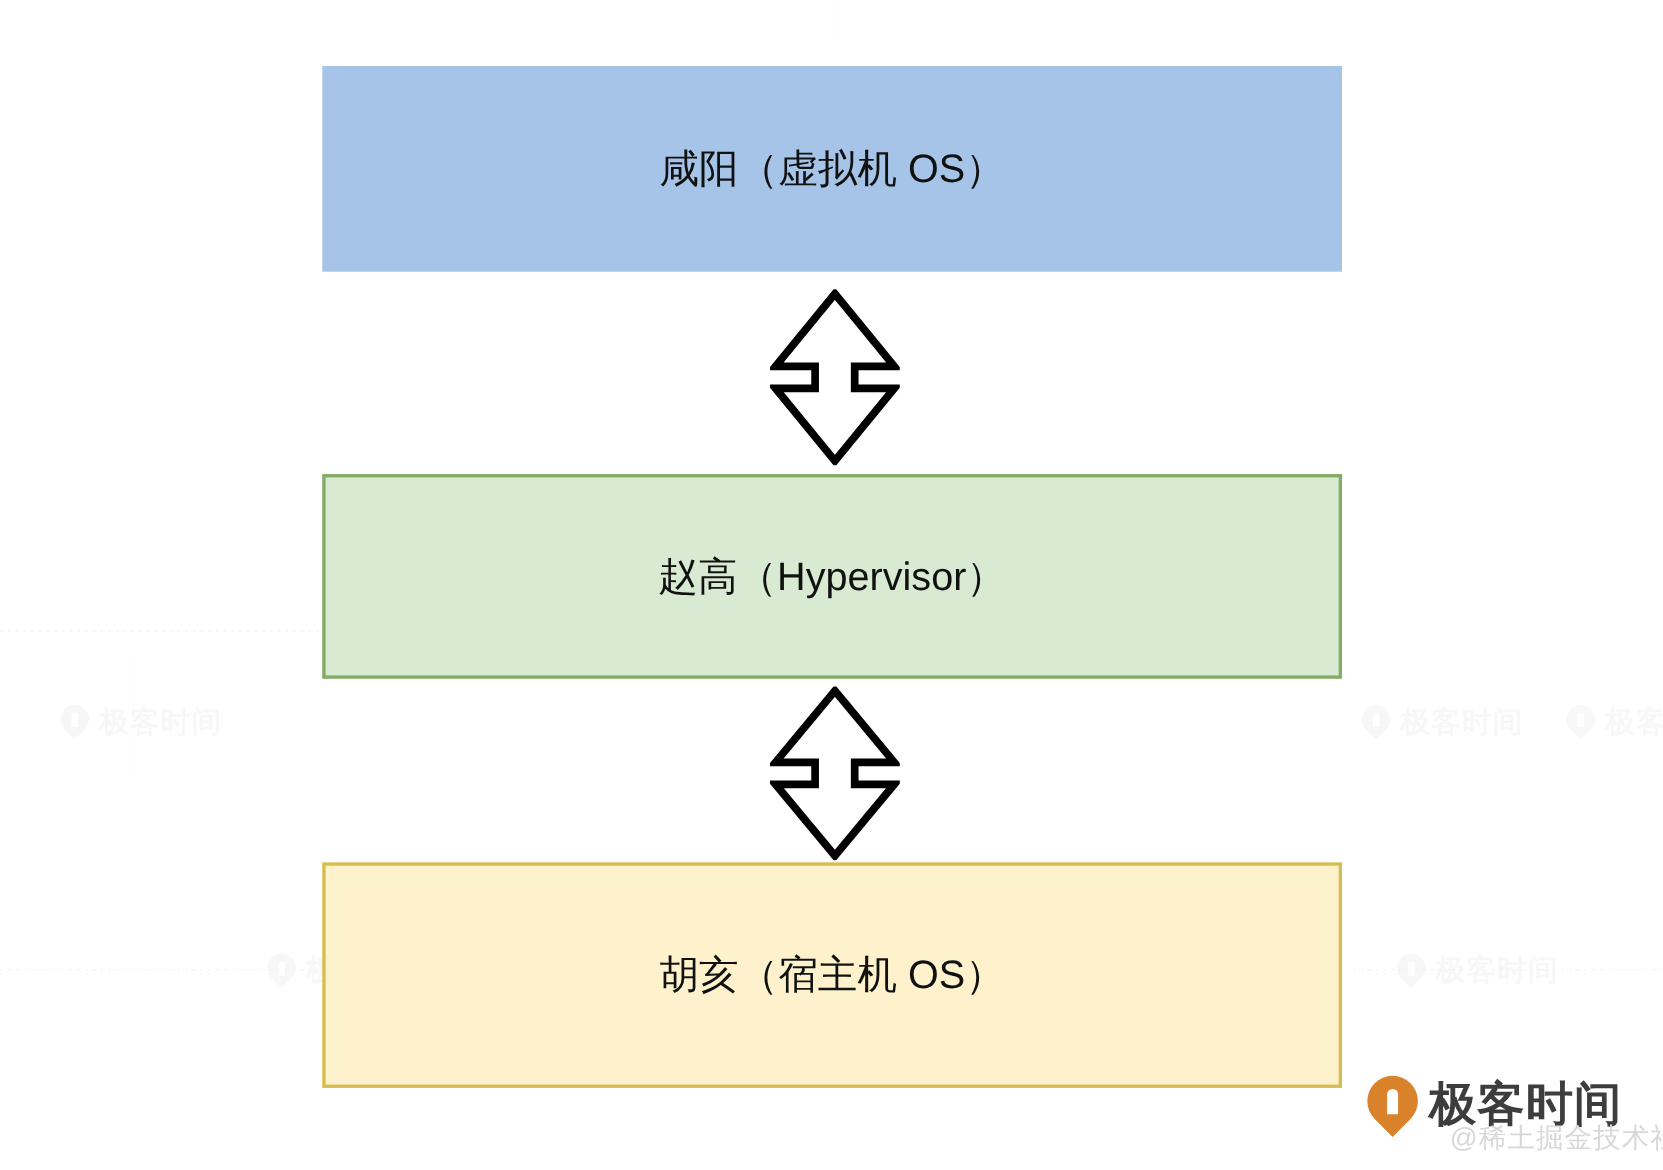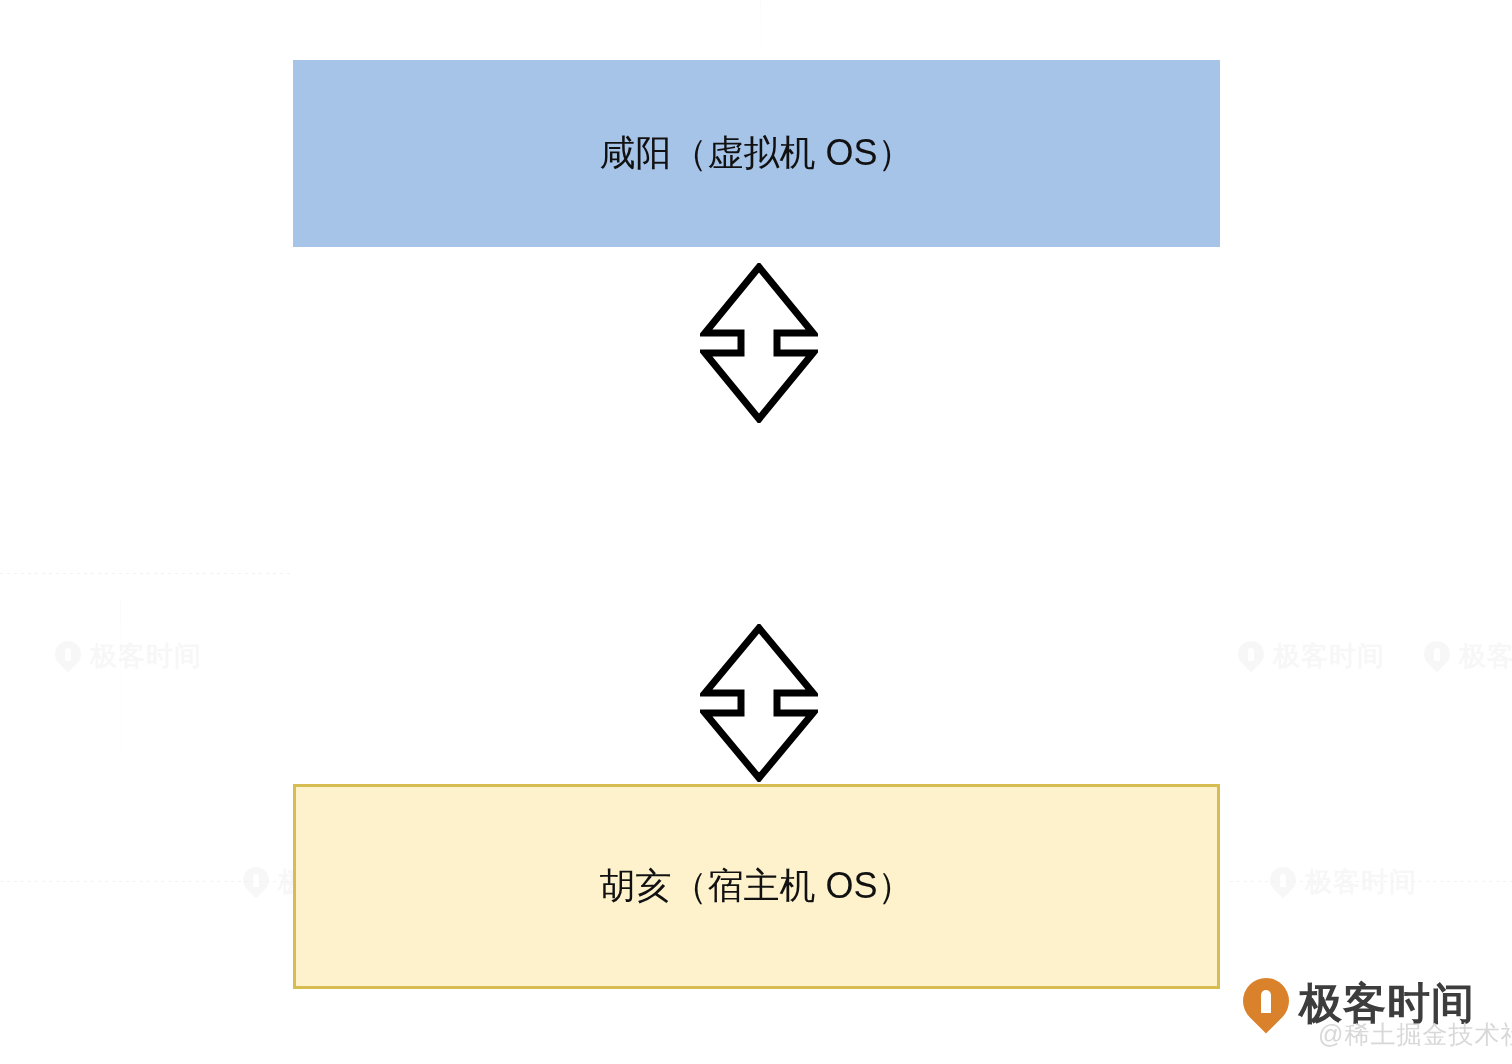--- a/index.html
+++ b/index.html
@@ -213,20 +213,23 @@
   <div id="box-vm" class="layer-box">
     <span class="layer-label">咸阳（虚拟机 OS）</span>
   </div>
 
   <div id="arrow-top" class="arrow">
     <svg viewBox="0 0 118 160" preserveAspectRatio="none" aria-hidden="true">
       <polygon points="59,4 113,70 77,70 77,90 113,90 59,156 5,90 41,90 41,70 5,70" fill="#ffffff" stroke="#000000" stroke-width="7" stroke-linejoin="miter"></polygon>
     </svg>
   </div>
 
+  <div id="box-hypervisor" class="layer-box">
+    <span class="layer-label">赵高（Hypervisor）</span>
+  </div>
 
   <div id="arrow-bottom" class="arrow">
     <svg viewBox="0 0 118 158" preserveAspectRatio="none" aria-hidden="true">
       <polygon points="59,4 113,69 77,69 77,89 113,89 59,154 5,89 41,89 41,69 5,69" fill="#ffffff" stroke="#000000" stroke-width="7" stroke-linejoin="miter"></polygon>
     </svg>
   </div>
 
   <div id="box-host" class="layer-box">
     <span class="layer-label">胡亥（宿主机 OS）</span>
   </div>

